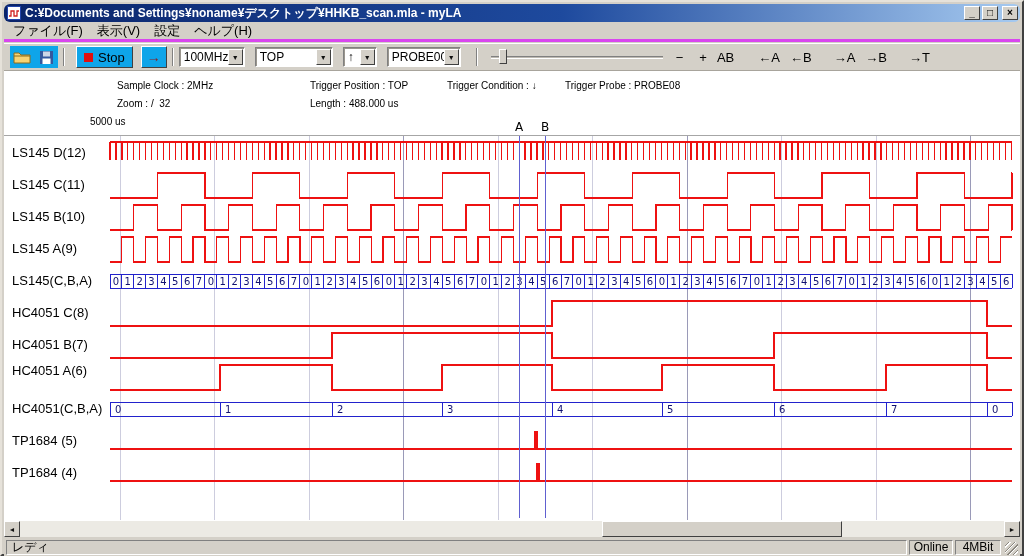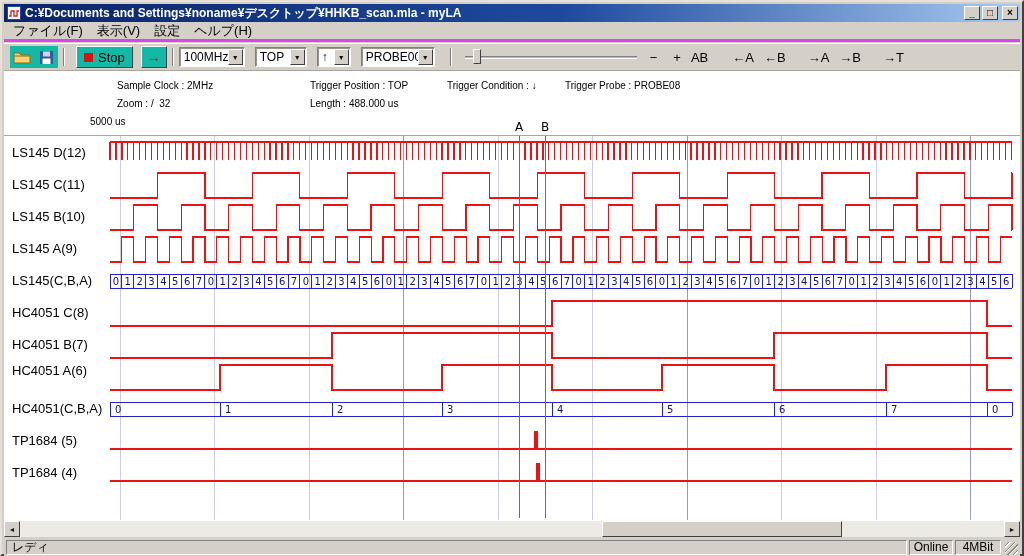--- a/index.html
+++ b/index.html
@@ -1,33 +1,33 @@
 <!DOCTYPE html>
 <html><head>
 <meta charset="utf-8">
 <style>
   *{margin:0;padding:0;box-sizing:border-box;}
   html,body{width:1024px;height:556px;overflow:hidden;background:#0e4f4f;}
   body{font-family:"Liberation Sans","DejaVu Sans",sans-serif;font-size:13px;color:#000;}
   .window{position:relative;width:1024px;height:556px;background:#d4d0c8;border:2px solid;border-color:#e6e2da #404040 #404040 #e6e2da;}
   
   .titlebar{position:absolute;left:2px;top:2px;width:1016px;height:18px;display:flex;align-items:center;padding:0 2px;
-    background:linear-gradient(90deg,#0a246a 0%,#1e4a9e 55%,#a6caf0 100%);color:#fff;}
+    background:linear-gradient(90deg,#0a246a 0%,#1e4a9e 55%,#a6caf0 100%);color:#fff;border-radius:6px;}
   .app-icon{margin-left:1px;flex:0 0 auto;}
   .title-text{flex:1;margin-left:4px;font-size:12px;font-weight:bold;white-space:nowrap;overflow:hidden;}
   .win-btn{flex:0 0 auto;width:16px;height:14px;margin-left:2px;background:#d4d0c8;color:#000;
     border:1px solid;border-color:#fff #404040 #404040 #fff;font-size:10px;line-height:11px;text-align:center;font-weight:bold;}
   .win-btn.close{margin-left:4px;}
   
   .menubar{position:absolute;left:2px;top:20px;width:1016px;height:20px;background:#d4d0c8;display:flex;align-items:center;border-bottom:3px solid #d946ef;padding-left:2px;}
   .menu-item{padding:2px 7px;font-size:13px;white-space:nowrap;}
   
   .toolbar{position:absolute;left:2px;top:41px;width:1016px;height:28px;background:#d4d0c8;border-top:1px solid #fff;border-bottom:1px solid #a8a49c;display:flex;align-items:center;padding-left:6px;}
   .tb-sep{width:2px;height:18px;border-left:1px solid #808080;border-right:1px solid #fff;margin:0 5px;flex:0 0 auto;}
-  .tb-btn{height:22px;display:flex;align-items:center;justify-content:center;flex:0 0 auto;background:#14b8a6;}
+  .tb-btn{height:22px;display:flex;align-items:center;justify-content:center;flex:0 0 auto;background:#0ea5e9;}
   .icon-btn{width:24px;height:22px;}
   .raised{border:1px solid;border-color:#fff #404040 #404040 #fff;}
   .stop-btn{padding:0 7px;margin-left:6px;font-size:13px;}
   .stop-ico{width:9px;height:9px;background:#e01010;display:inline-block;margin-right:5px;}
   .run-btn{width:26px;margin-left:8px;color:#8f1d1d;font-weight:bold;font-size:14px;}
   .combo{position:relative;height:20px;background:#fff;border:1px solid;border-color:#808080 #fff #fff #808080;box-shadow:inset 1px 1px 0 #9a968e;display:flex;align-items:center;padding-left:4px;font-size:12px;margin-right:10px;flex:0 0 auto;}
   .combo .arrow-btn{position:absolute;right:1px;top:1px;bottom:1px;width:15px;background:#d4d0c8;border:1px solid;border-color:#fff #404040 #404040 #fff;font-size:7px;display:flex;align-items:center;justify-content:center;color:#111;}
   .slider{position:relative;width:172px;height:20px;margin:0 8px;flex:0 0 auto;}
   .slider-track{position:absolute;left:0;right:0;top:9px;height:3px;border-top:1px solid #808080;border-bottom:1px solid #fff;background:#bdb9b1;}
   .slider-thumb{position:absolute;left:8px;top:2px;width:8px;height:15px;background:#d4d0c8;border:1px solid;border-color:#fff #404040 #404040 #fff;}
@@ -94,21 +94,21 @@
     </div>
     <div class="tb-btn raised run-btn">
       <span>→</span>
     </div>
     <div class="tb-sep"></div>
 
     <div class="combo" style="width:66px">
       <span>100MHz</span>
       <span class="arrow-btn">▼</span>
     </div>
-    <div class="combo" style="width:52px">
+    <div class="combo" style="width:78px">
       <span>TOP</span>
       <span class="arrow-btn">▼</span>
     </div>
     <div class="combo" style="width:34px">
       <span>↑</span>
       <span class="arrow-btn">▼</span>
     </div>
     <div class="combo" style="width:74px">
       <span>PROBE00</span>
       <span class="arrow-btn">▼</span>

